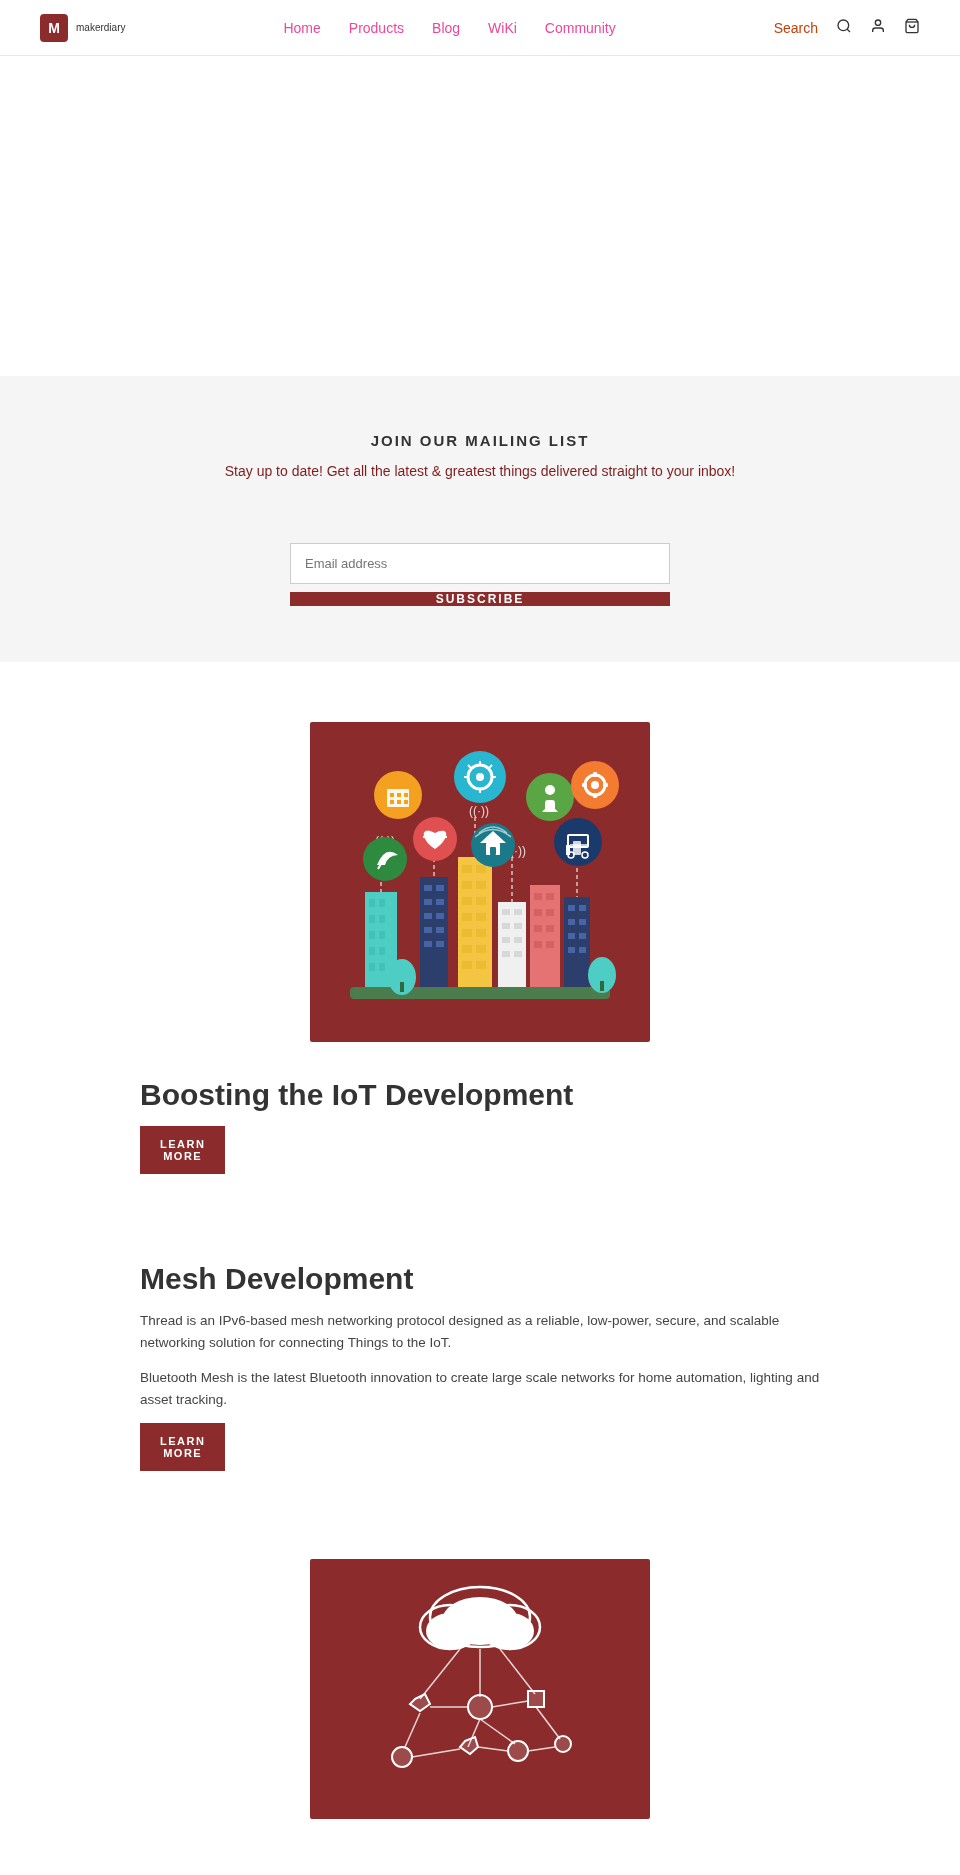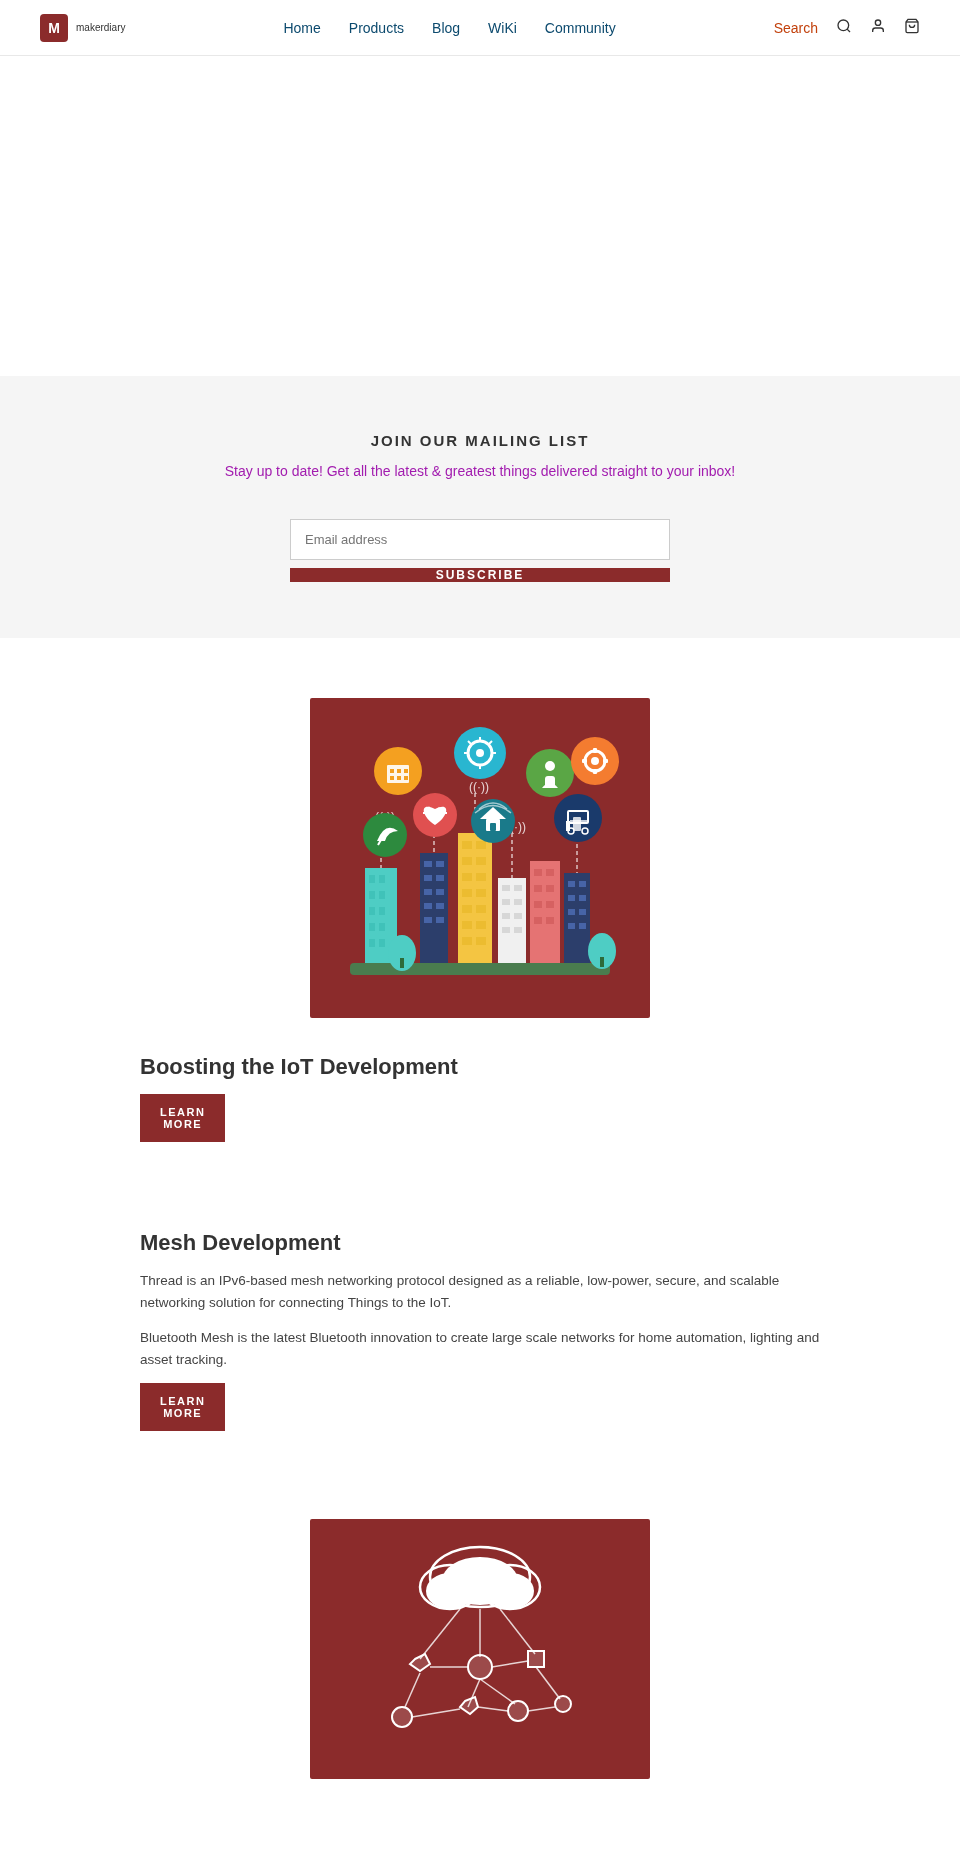--- a/index.html
+++ b/index.html
@@ -42,21 +42,21 @@
       font-weight: 500;
       color: #333;
     }
     nav {
       display: flex;
       align-items: center;
       gap: 28px;
     }
     nav a {
       text-decoration: none;
-      color: #0c4a6e;
+      color: #ec4899;
       font-size: 14px;
     }
     .header-right {
       display: flex;
       align-items: center;
       gap: 18px;
     }
     .search-label {
       font-size: 14px;
       color: #c2410c;
@@ -82,38 +82,39 @@
     .mailing-title {
       font-size: 15px;
       font-weight: 600;
       letter-spacing: 2px;
       text-transform: uppercase;
       margin-bottom: 14px;
       color: #333;
     }
     .mailing-subtitle {
       font-size: 14px;
-      color: #a21caf;
-      margin-bottom: 40px;
+      color: #7f1d1d;
+      margin-bottom: 28px;
     }
     .mailing-form {
       display: flex;
       flex-direction: column;
       align-items: center;
       gap: 0;
       max-width: 380px;
       margin: 0 auto;
     }
     .email-input {
       width: 100%;
       padding: 12px 14px;
       border: 1px solid #ccc;
       font-size: 13px;
       outline: none;
       background: #fff;
+      margin-top: 36px;
     }
     .subscribe-btn {
       width: 100%;
       background: #8b2b2b;
       color: #fff;
       border: none;
       font-size: 12px;
       letter-spacing: 2px;
       text-transform: uppercase;
       cursor: pointer;
@@ -141,21 +142,21 @@
       align-items: center;
       justify-content: center;
     }
     .iot-svg {
       width: 300px;
       height: 290px;
     }
 
     
     .section-title {
-      font-size: 22px;
+      font-size: 30px;
       font-weight: 600;
       margin-bottom: 14px;
       color: #333;
     }
     .section-desc {
       font-size: 13.5px;
       line-height: 1.65;
       color: #444;
       margin-bottom: 22px;
     }

